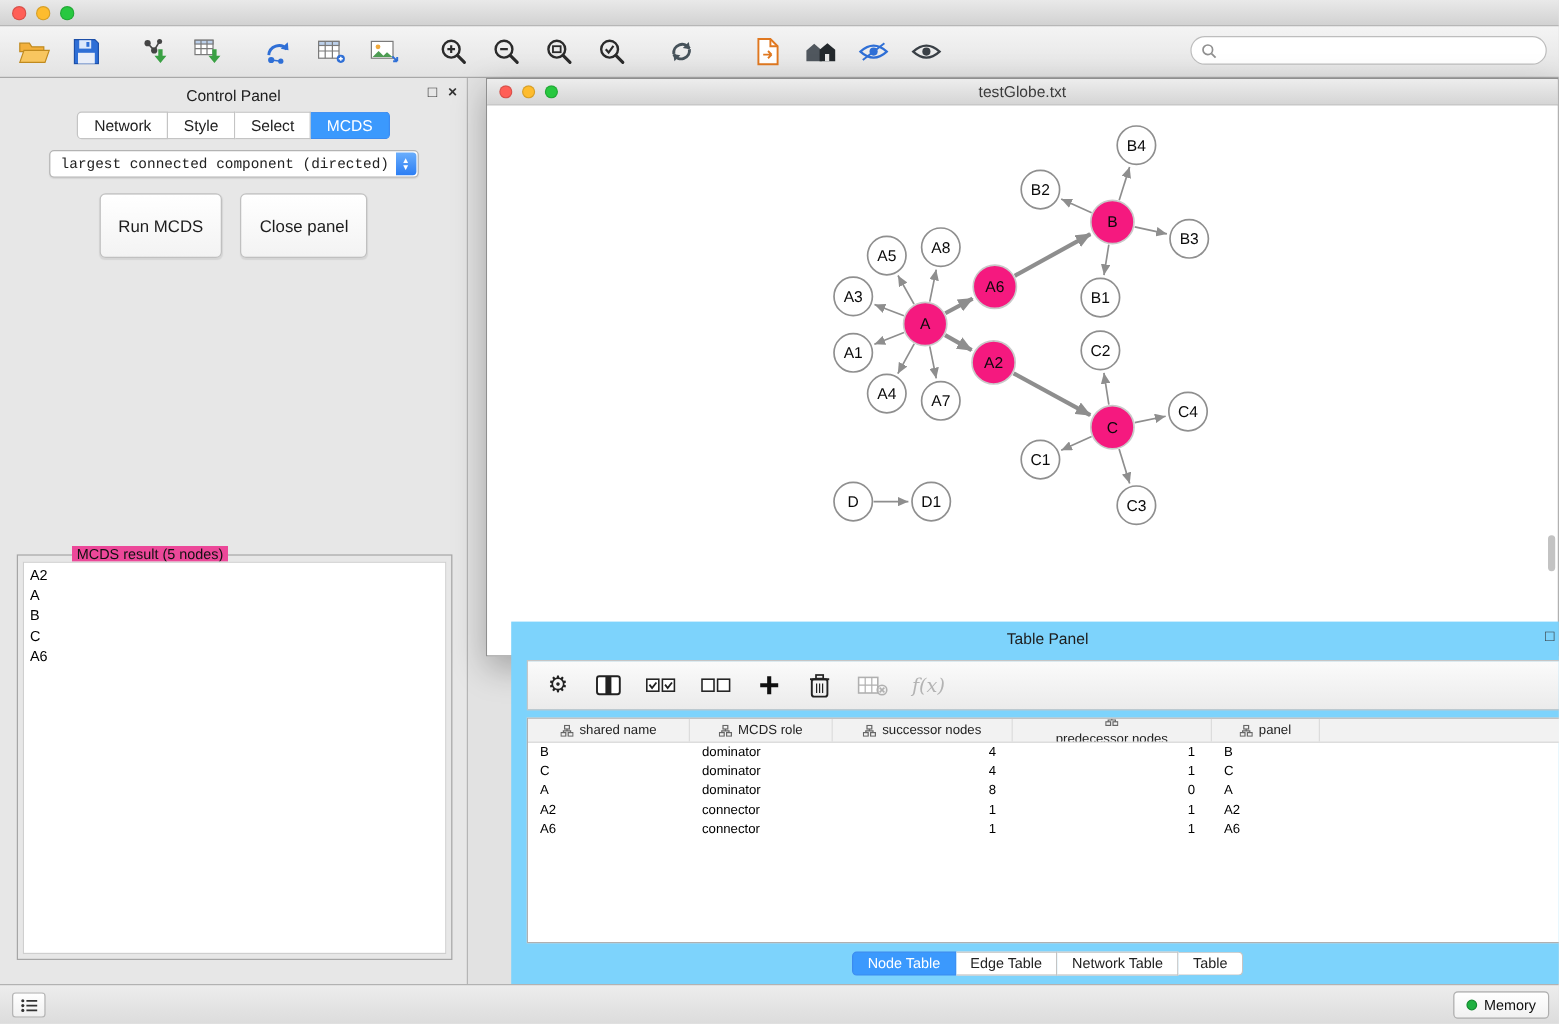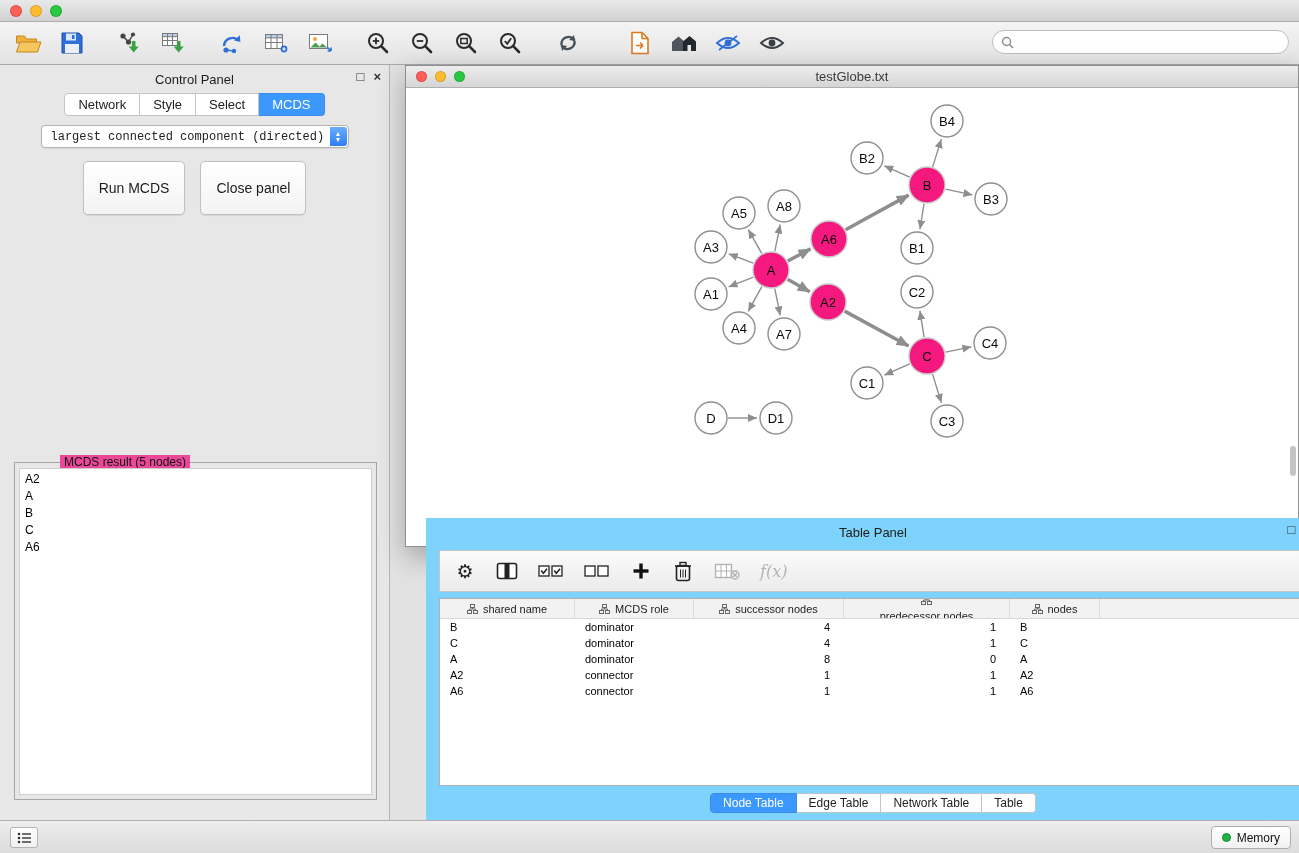--- a/index.html
+++ b/index.html
@@ -557,21 +557,21 @@
           </svg>
           <span>predecessor nodes</span>
         </div>
         <div class="th" style="width: 90px;">
           <svg class="col-ic" width="11" height="10" viewBox="0 0 11 10">
             <rect x="3.5" y="0.5" width="4" height="3" fill="none" stroke="#666"></rect>
             <rect x="0.5" y="6.5" width="4" height="3" fill="none" stroke="#666"></rect>
             <rect x="6.5" y="6.5" width="4" height="3" fill="none" stroke="#666"></rect>
             <path d="M5.5,3.5 V5 M2.5,6.5 V5 h6 v1.5" fill="none" stroke="#666"></path>
           </svg>
-          <span>nodes</span>
+          <span>panel</span>
         </div>
         <div class="th filler"></div>
       </div>
     <div>
         <div class="tr">
           <div class="td left" style="width: 135px;">B</div>
           <div class="td left" style="width: 119px;">dominator</div>
           <div class="td right" style="width: 150px;">4</div>
           <div class="td right" style="width: 166px;">1</div>
           <div class="td left" style="width: 90px;">B</div>

